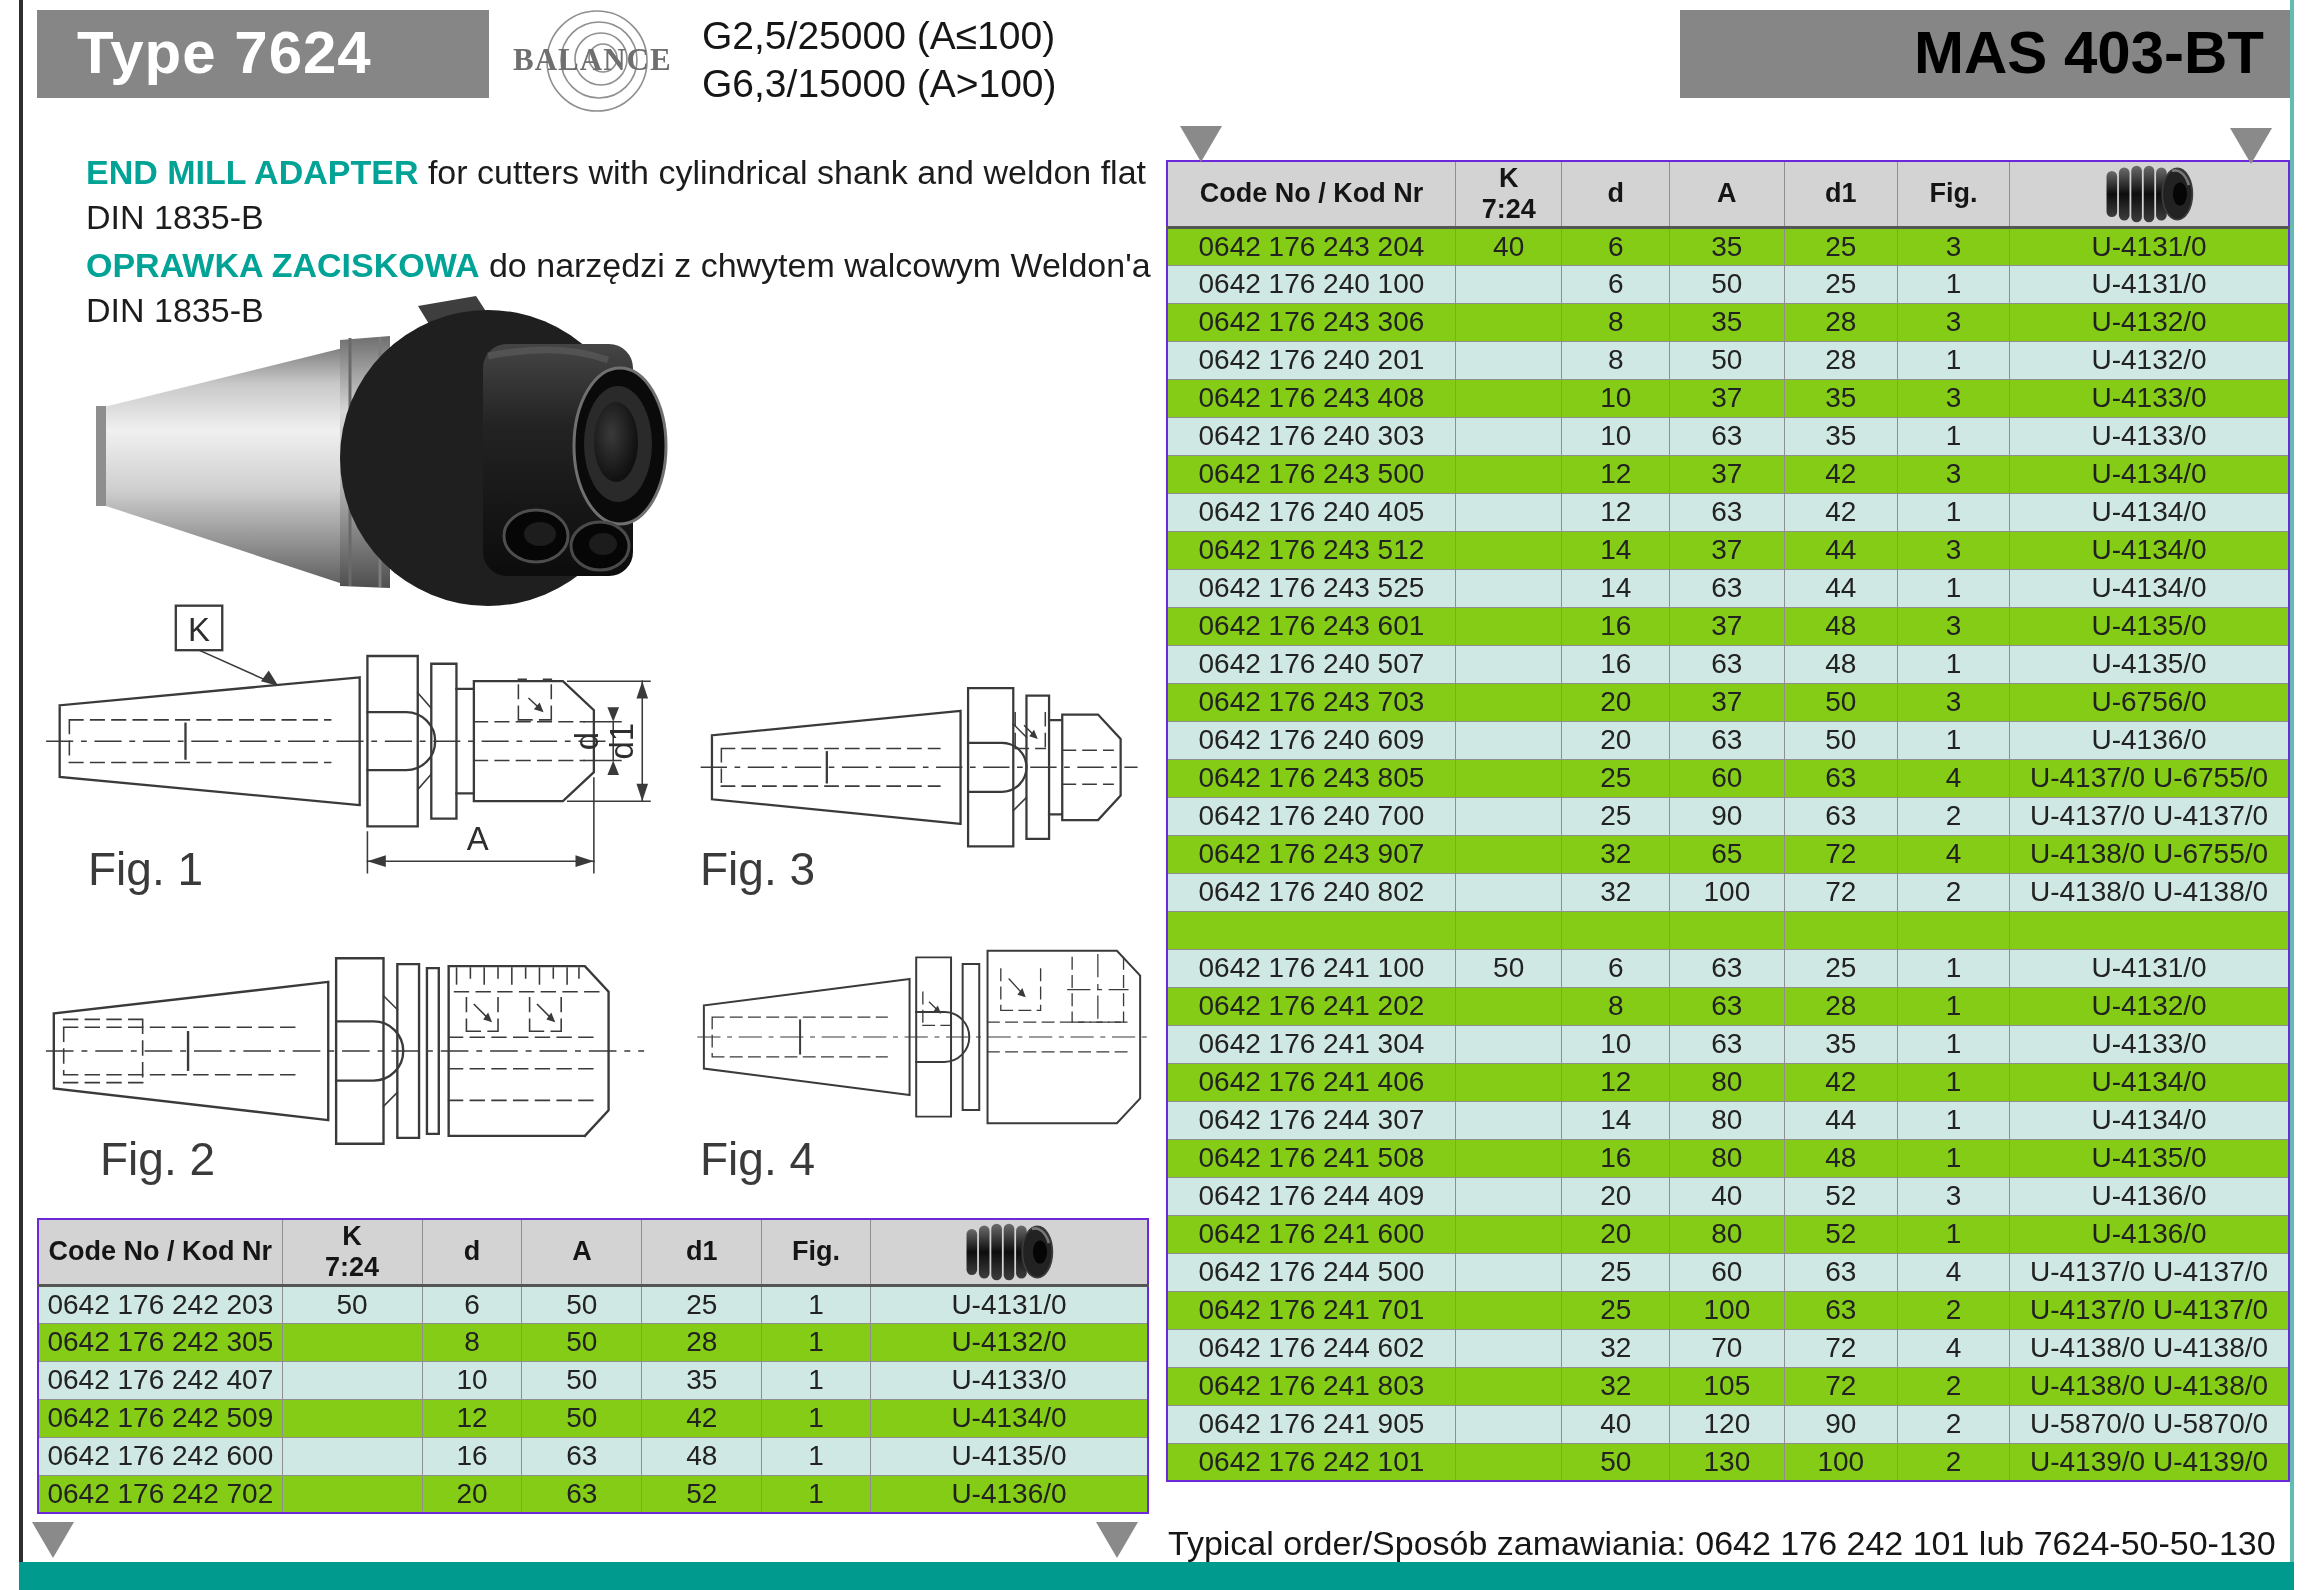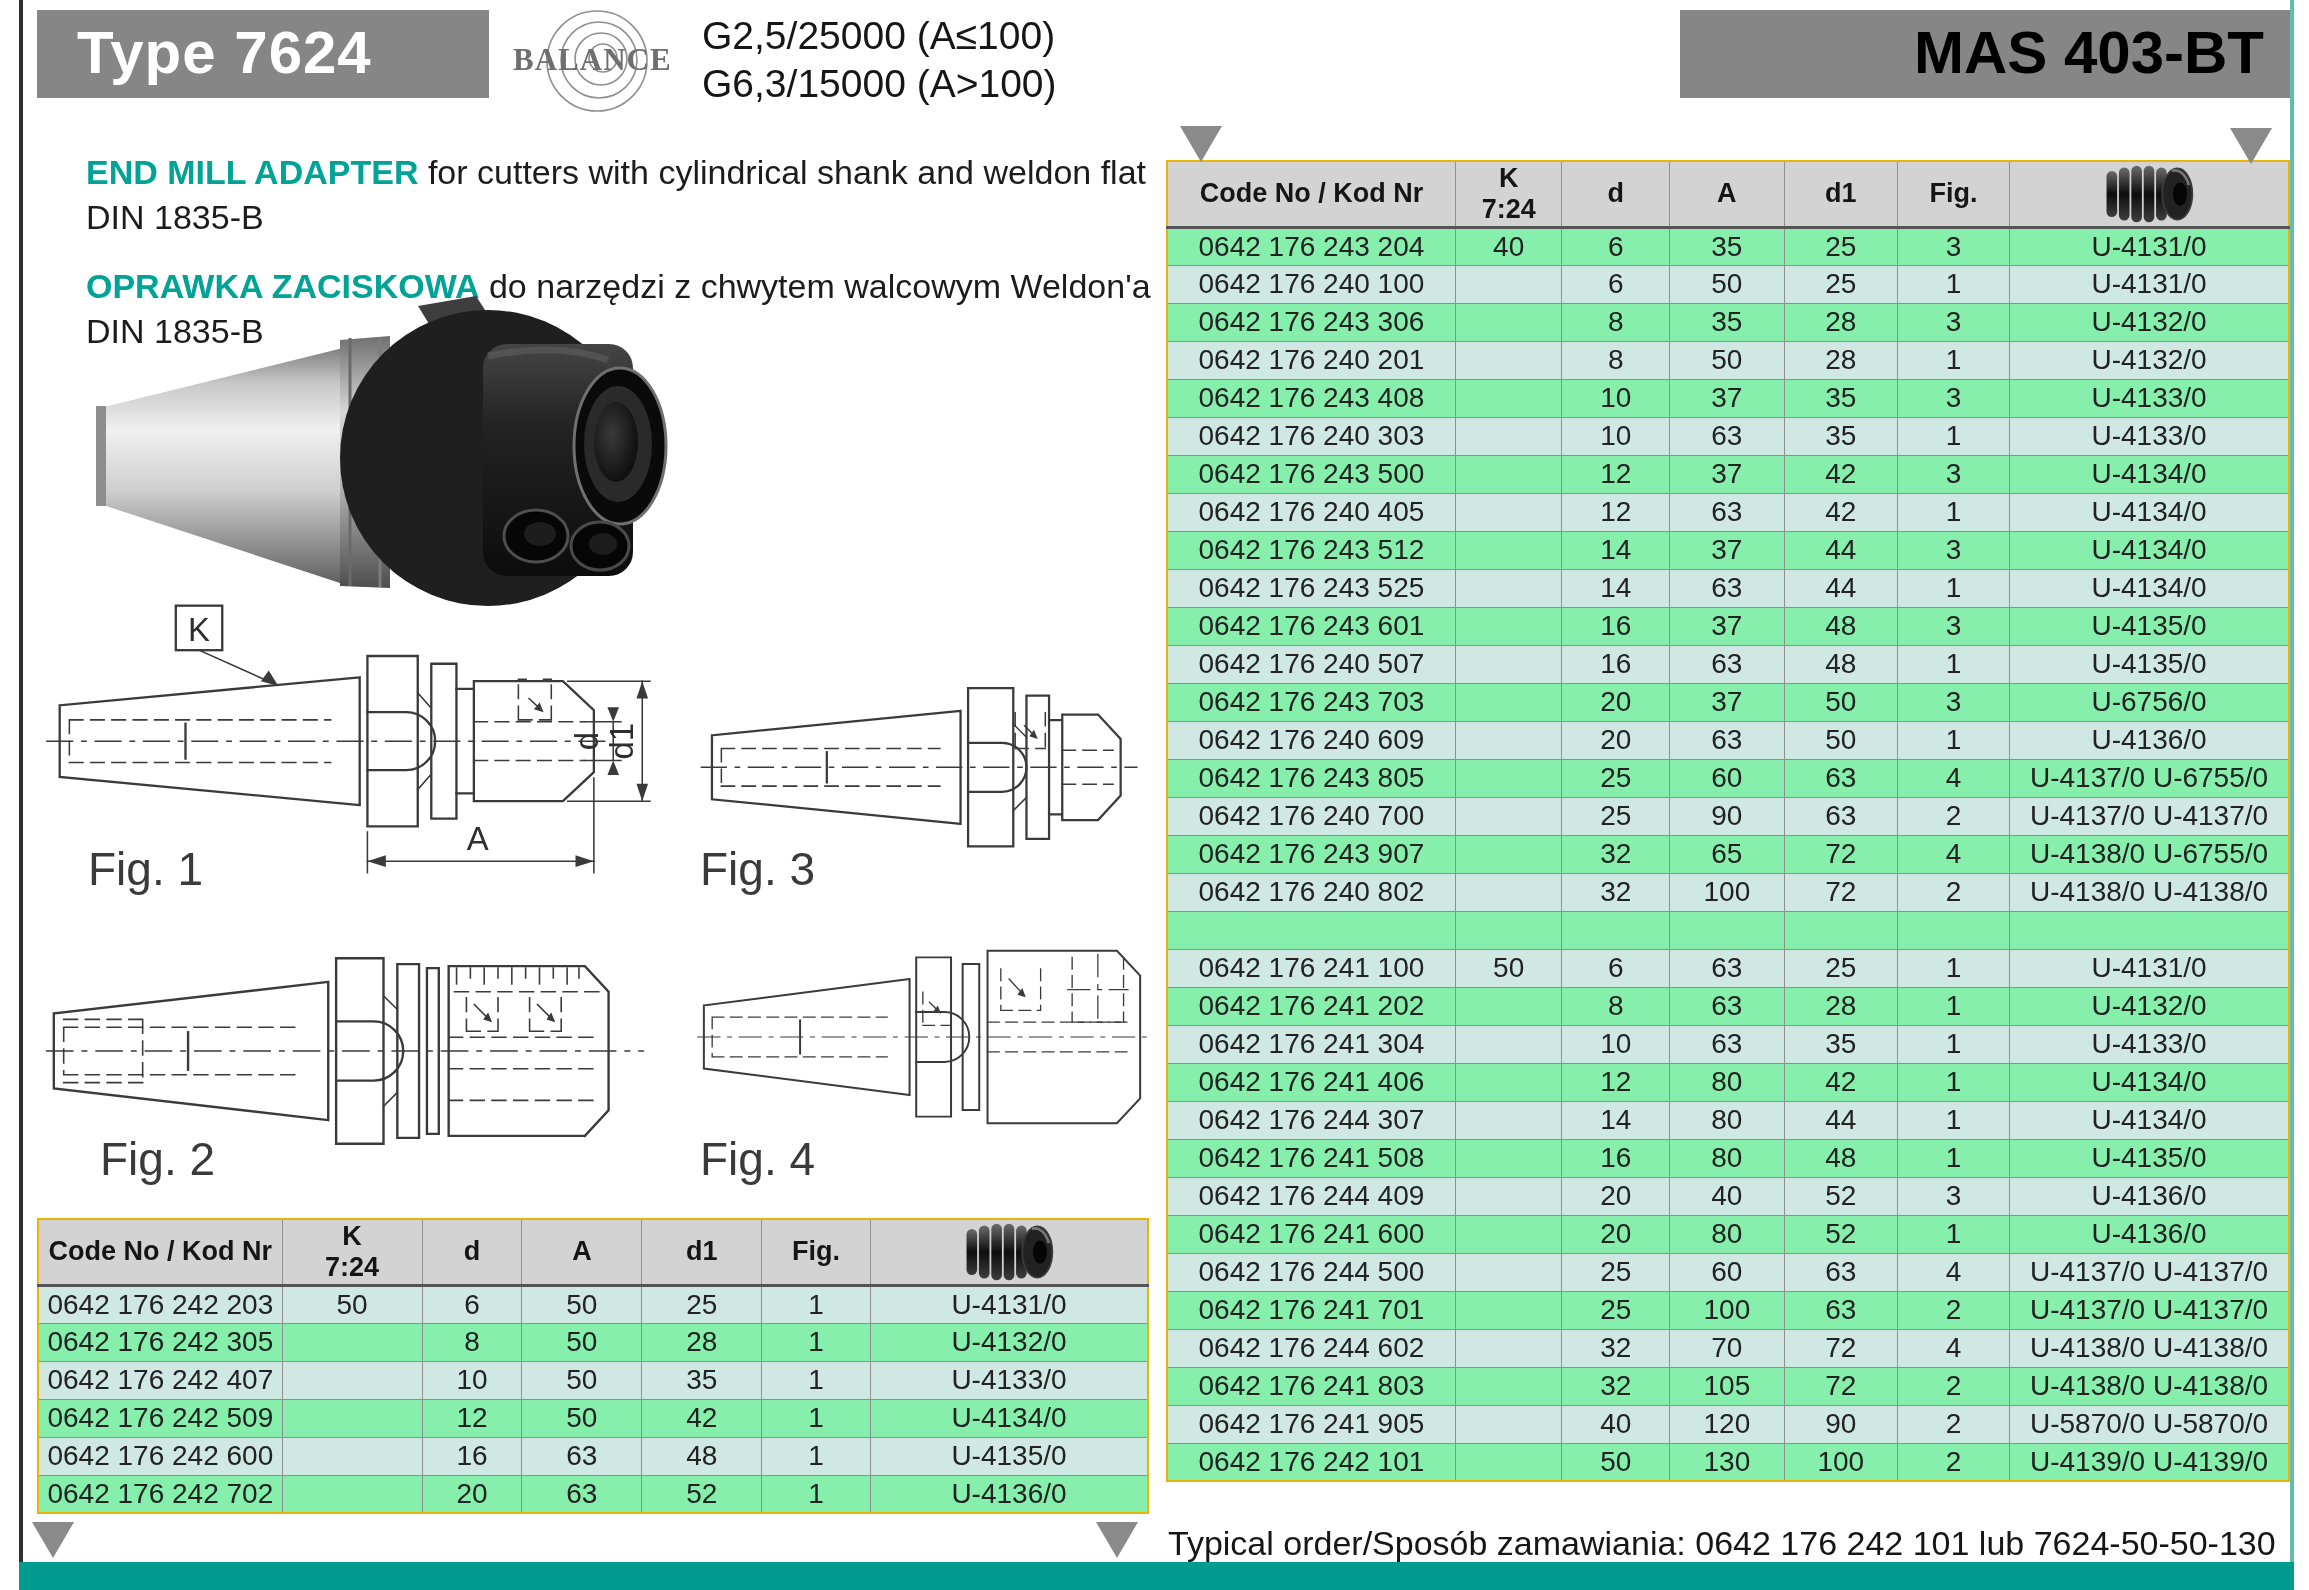--- a/index.html
+++ b/index.html
@@ -13,35 +13,35 @@
 
   .type-box{position:absolute;left:37px;top:10px;width:452px;height:88px;background:var(--header-gray,#868686);
     color:#fff;font-size:60px;font-weight:bold;line-height:86px;padding-left:40px;letter-spacing:1px}
   .mas-box{position:absolute;left:1680px;top:10px;width:610px;height:88px;background:var(--header-gray,#868686);
     color:#000000;font-size:60px;font-weight:bold;line-height:86px;text-align:right;padding-right:26px}
   .balance{position:absolute;left:505px;top:4px;width:185px;height:112px}
   .balance text{font-family:"Liberation Serif",serif;font-weight:bold;fill:#6f6f6f}
   .gspec{position:absolute;left:702px;top:12px;font-size:39px;line-height:48px;color:#161616}
 
   .desc{position:absolute;left:86px;top:150px;width:1078px;font-size:34px;line-height:45px}
-  .desc p+p{margin-top:24px}
+  .desc p+p{margin-top:3px}
   .teal-strong{color:var(--accent-teal,#00a396);font-weight:bold}
 
   .photo{position:absolute;left:88px;top:286px}
 
   .fig{position:absolute}
   .fig-label{position:absolute;font-size:46px;color:#3a3a3a}
   .t-ln{stroke:#3a3a3a;stroke-width:2.4;fill:none;stroke-linecap:square}
   .t-thin{stroke-width:1.6}
   .t-dash{stroke-dasharray:14 8}
   .t-cl{stroke:#3a3a3a;stroke-width:1.5;fill:none;stroke-dasharray:28 8 6 8}
   .t-fill{fill:#3a3a3a;stroke:none}
   text.fig-dim{font-family:"Liberation Sans",sans-serif;font-size:34px;fill:#2e2e2e}
 
-  .spec-table{position:absolute;border-collapse:collapse;table-layout:fixed;font-size:28px;border:2px solid #eab308;background:#86efac}
+  .spec-table{position:absolute;border-collapse:collapse;table-layout:fixed;font-size:28px;border:2px solid #6d28d9;background:#84cc16}
   .spec-table th{background:var(--table-header-gray,#d3d3d3);font-size:27px;font-weight:bold;color:#151515;
     border:1px solid #8f8f8f;border-bottom:3px solid #555;height:66px;line-height:31px;text-align:center;overflow:visible}
   .spec-table td{border:1px solid #8f8f8f;height:38px;text-align:center;white-space:nowrap;color:#222}
   .left-table{left:37px;top:1218px;width:1112px}
   .right-table{left:1166px;top:160px;width:1124px}
   .left-table tbody tr:nth-child(odd) td{background:var(--row-teal,#cfe8e3)}
   .right-table tbody tr:nth-child(even) td{background:var(--row-teal,#cfe8e3)}
   .lt-code{width:22.0%}.lt-k{width:12.6%}.lt-d{width:9.0%}.lt-a{width:10.8%}.lt-d1{width:10.8%}.lt-fig{width:9.8%}.lt-u{width:25.0%}
   .rt-code{width:25.7%}.rt-k{width:9.5%}.rt-d{width:9.6%}.rt-a{width:10.2%}.rt-d1{width:10.1%}.rt-fig{width:10.0%}.rt-u{width:24.9%}
   .screw-wrap{height:58px;overflow:visible}

